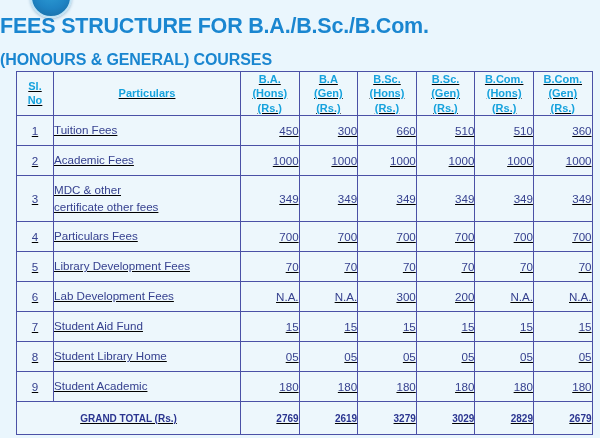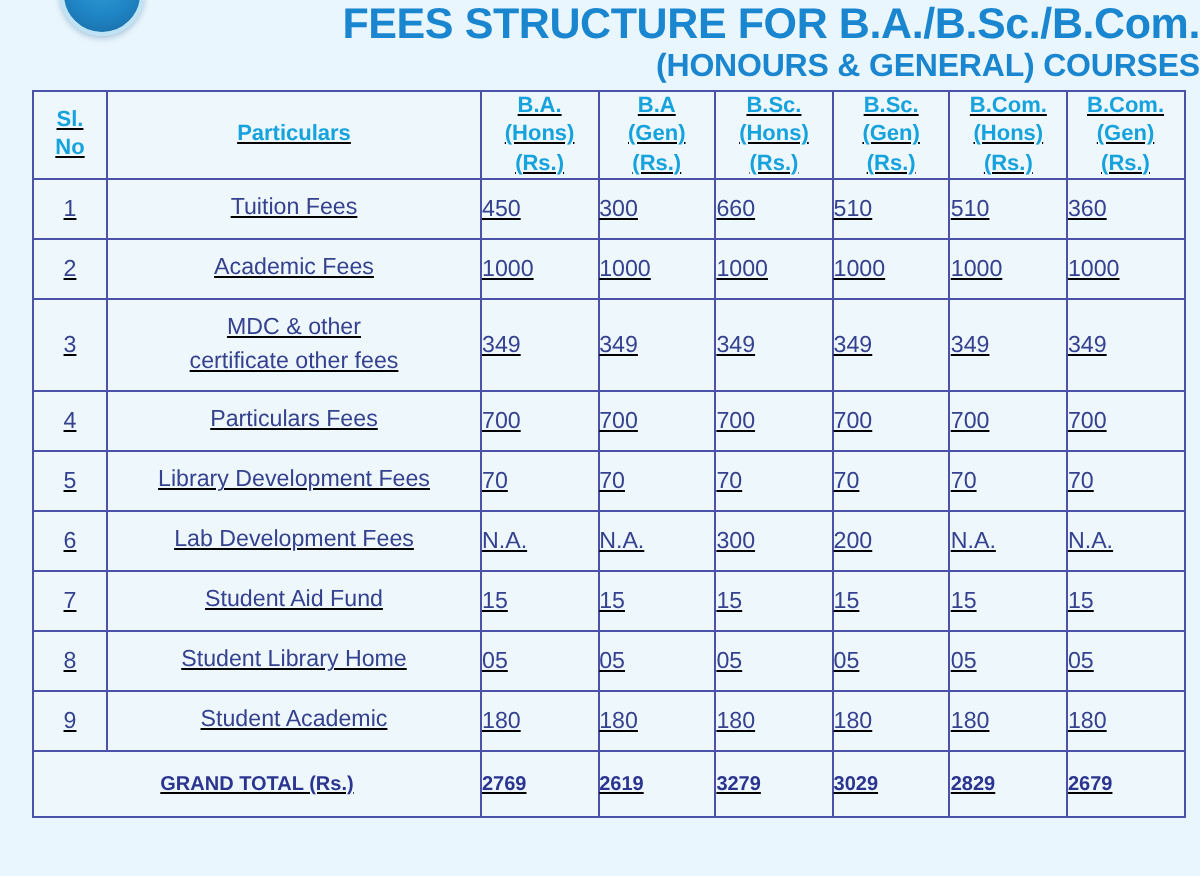--- a/index.html
+++ b/index.html
@@ -23,37 +23,37 @@
     width: 38px;
     height: 38px;
     border-radius: 50%;
     background: radial-gradient(circle at 50% 35%, #2e9fd6 0%, #1f84c4 55%, #17689f 100%);
     border: 2px solid #bfe3f5;
     box-shadow: 0 1px 3px rgba(25,90,140,0.35);
   }
 
   
   .title-block {
-    padding-top: 0;
-    text-align: right;
+    padding-top: 14px;
+    text-align: left;
   }
   .main-title {
     color: #1a86d0;
     font-size: 21.5px;
     font-weight: bold;
     letter-spacing: -0.2px;
     line-height: 1.15;
     white-space: nowrap;
   }
   .sub-title {
     color: #1a86d0;
     font-size: 16px;
     font-weight: bold;
     letter-spacing: -0.1px;
-    margin-top: 0;
+    margin-top: 12px;
     white-space: nowrap;
   }
 
   
   .table-wrap {
     margin: 2px auto 0 auto;
     width: 568px;
     text-decoration: underline;
   }
   table.fees {
@@ -90,26 +90,26 @@
     color: #36418f;
     font-size: 11.6px;
     height: 29px;
     vertical-align: middle;
   }
   td.c-sl {
     text-align: center;
     font-size: 11.6px;
   }
   td.c-part {
-    text-align: center;
+    text-align: left;
     padding-left: 10px;
     line-height: 1.45;
   }
   td.c-num {
-    text-align: left;
+    text-align: right;
   }
   tr.tall td { height: 45px; }
 
   
   tr.total td {
     font-weight: bold;
     color: #2b3590;
     height: 32px;
     font-size: 10px;
   }

